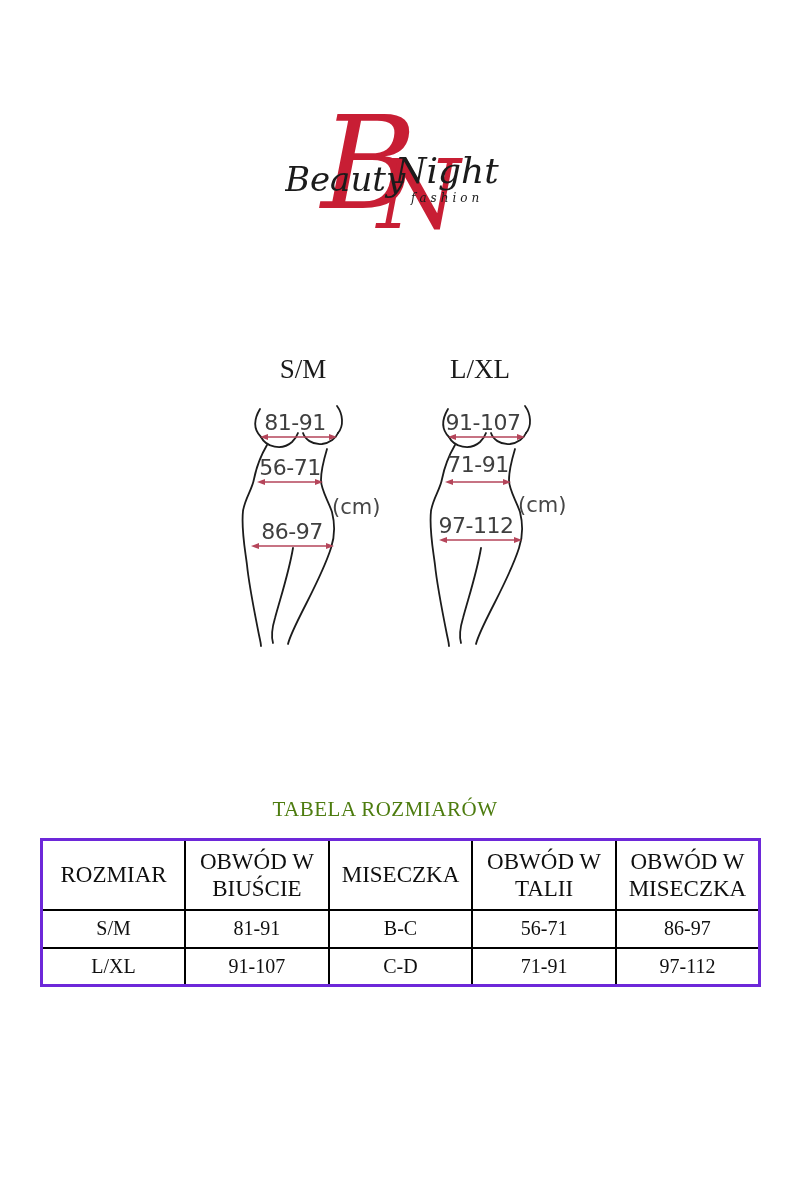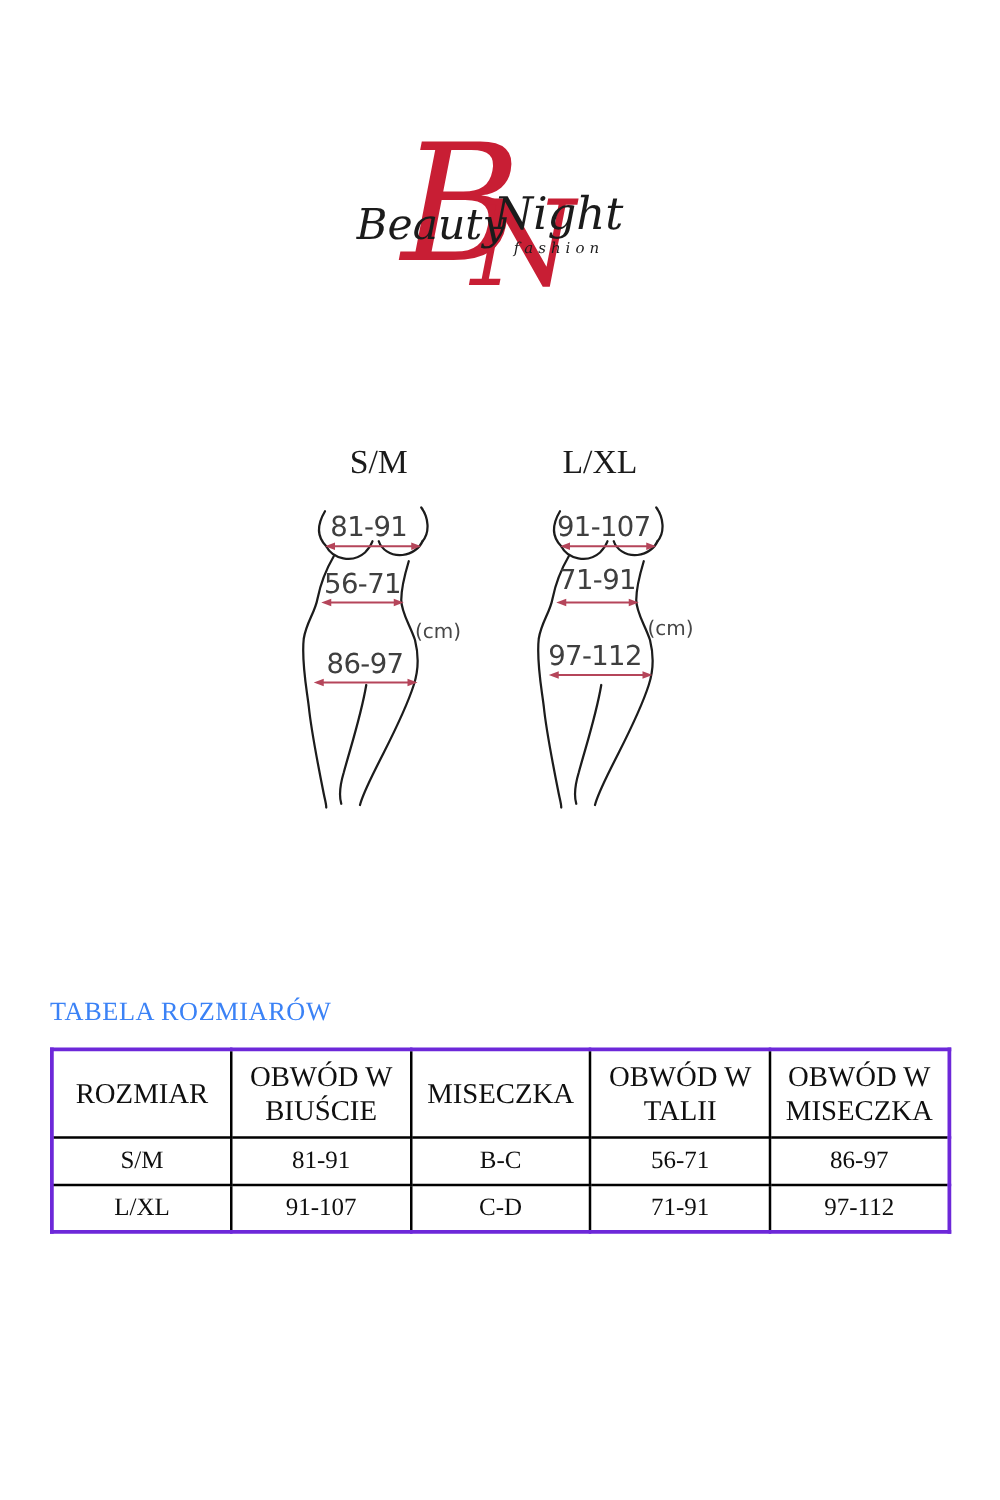--- a/index.html
+++ b/index.html
@@ -27,27 +27,27 @@
   .sil { fill:none; stroke:#1c1c1c; stroke-width:1.8; stroke-linecap:round; }
   .mline { stroke:var(--arrow-red,#b5455a); stroke-width:1.6; }
   .mhead { fill:var(--arrow-red,#b5455a); }
   .mlabel {
     position:absolute; text-align:center; line-height:24px;
     font-family:"DejaVu Sans", sans-serif; font-size:22px; color:#3f3f3f;
     letter-spacing:-0.5px; white-space:nowrap;
   }
   .cm-label {
     position:absolute; font-family:"DejaVu Sans", sans-serif;
-    font-size:16px; color:#474747;
+    font-size:21px; color:#474747;
   }
 
   
   .table-title {
-    position:absolute; left:40px; top:797px; width:690px; text-align:left;
-    font-size:21px; letter-spacing:0.5px; color:#3b82f6;
+    position:absolute; left:40px; top:797px; width:690px; text-align:center;
+    font-size:21px; letter-spacing:0.5px; color:#4d7c0f;
   }
   table.size-table {
     position:absolute; left:40px; top:838px; width:721px;
     border-collapse:collapse; table-layout:fixed;
     border:3px solid #6d28d9; background:#fff;
   }
   .size-table th, .size-table td {
     border:2px solid #000; text-align:center; vertical-align:middle;
     font-weight:normal; color:#0f0f0f; overflow:hidden;
   }

